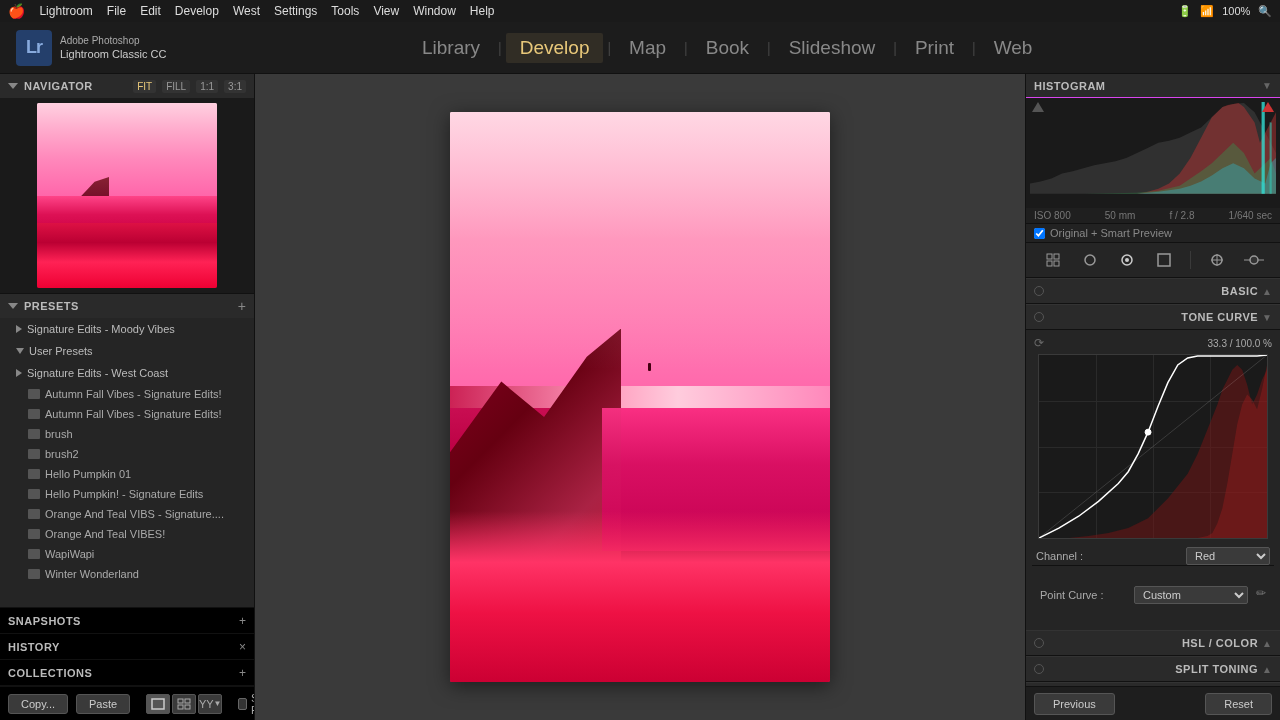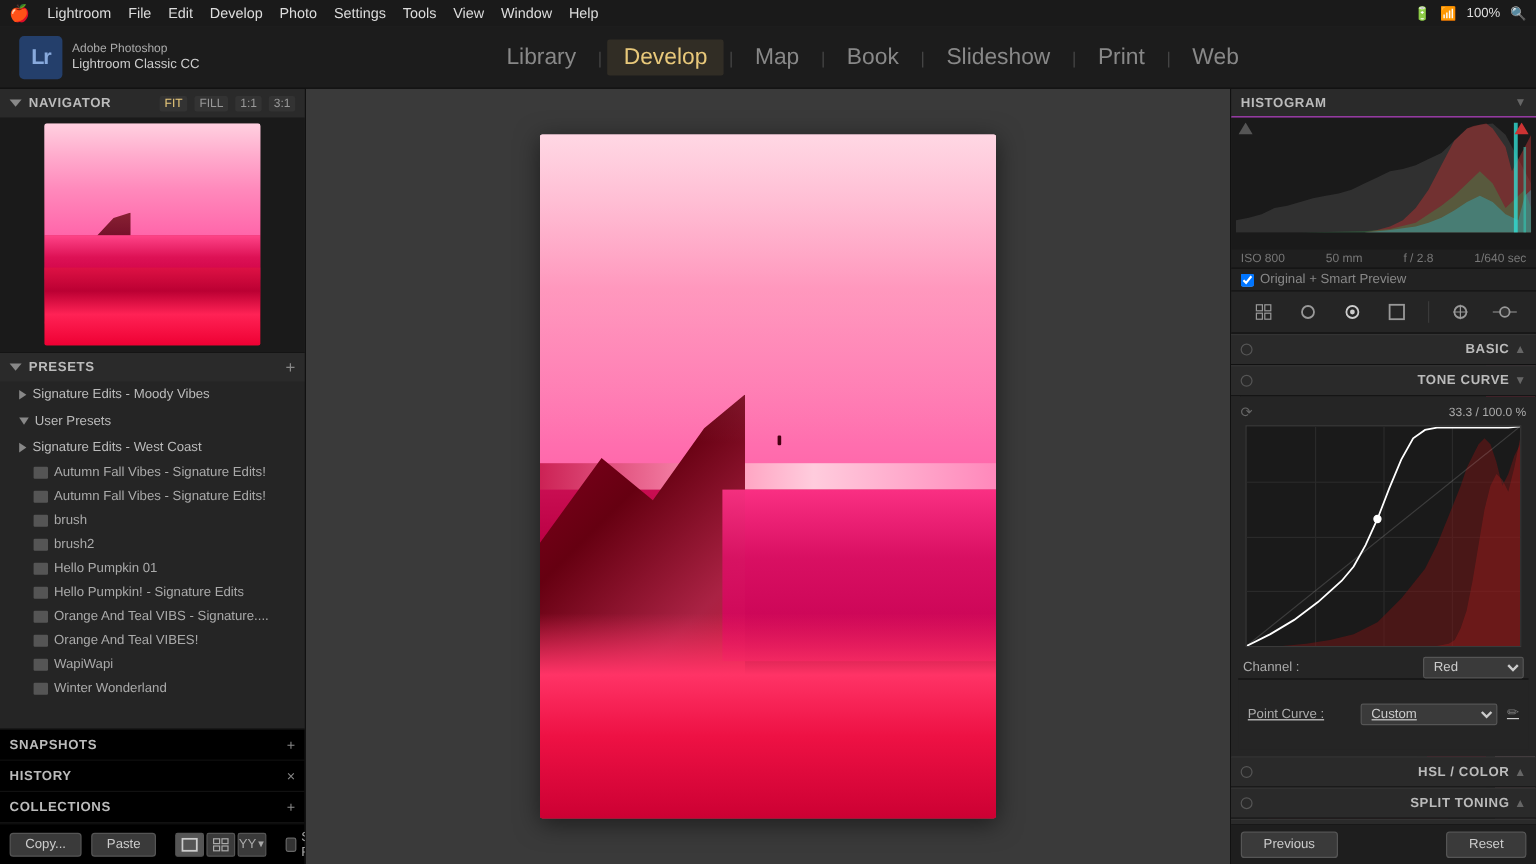--- a/index.html
+++ b/index.html
@@ -504,21 +504,20 @@
       cursor: pointer;
     }
 
     .point-curve-row {
       display: flex;
       align-items: center;
       justify-content: space-between;
       padding: 20px 8px;
       background: #252525;
       border-top: 1px solid #111;
-      text-decoration: underline;
     }
     .point-curve-label { font-size: 11px; color: #aaa; }
     .point-curve-select {
       background: #3a3a3a;
       border: 1px solid #555;
       color: #ccc;
       font-size: 11px;
       padding: 1px 4px;
       border-radius: 2px;
       cursor: pointer;
@@ -551,21 +550,21 @@
 </head>
 <body>
 
 <div class="menu-bar">
   <div class="menu-bar-left">
     <span class="apple-icon">🍎</span>
     <span class="menu-item">Lightroom</span>
     <span class="menu-item">File</span>
     <span class="menu-item">Edit</span>
     <span class="menu-item">Develop</span>
-    <span class="menu-item">Photo</span>
+    <span class="menu-item">West</span>
     <span class="menu-item">Settings</span>
     <span class="menu-item">Tools</span>
     <span class="menu-item">View</span>
     <span class="menu-item">Window</span>
     <span class="menu-item">Help</span>
   </div>
   <div class="menu-bar-right">
     <span>🔋</span>
     <span>📶</span>
     <span>100%</span>

